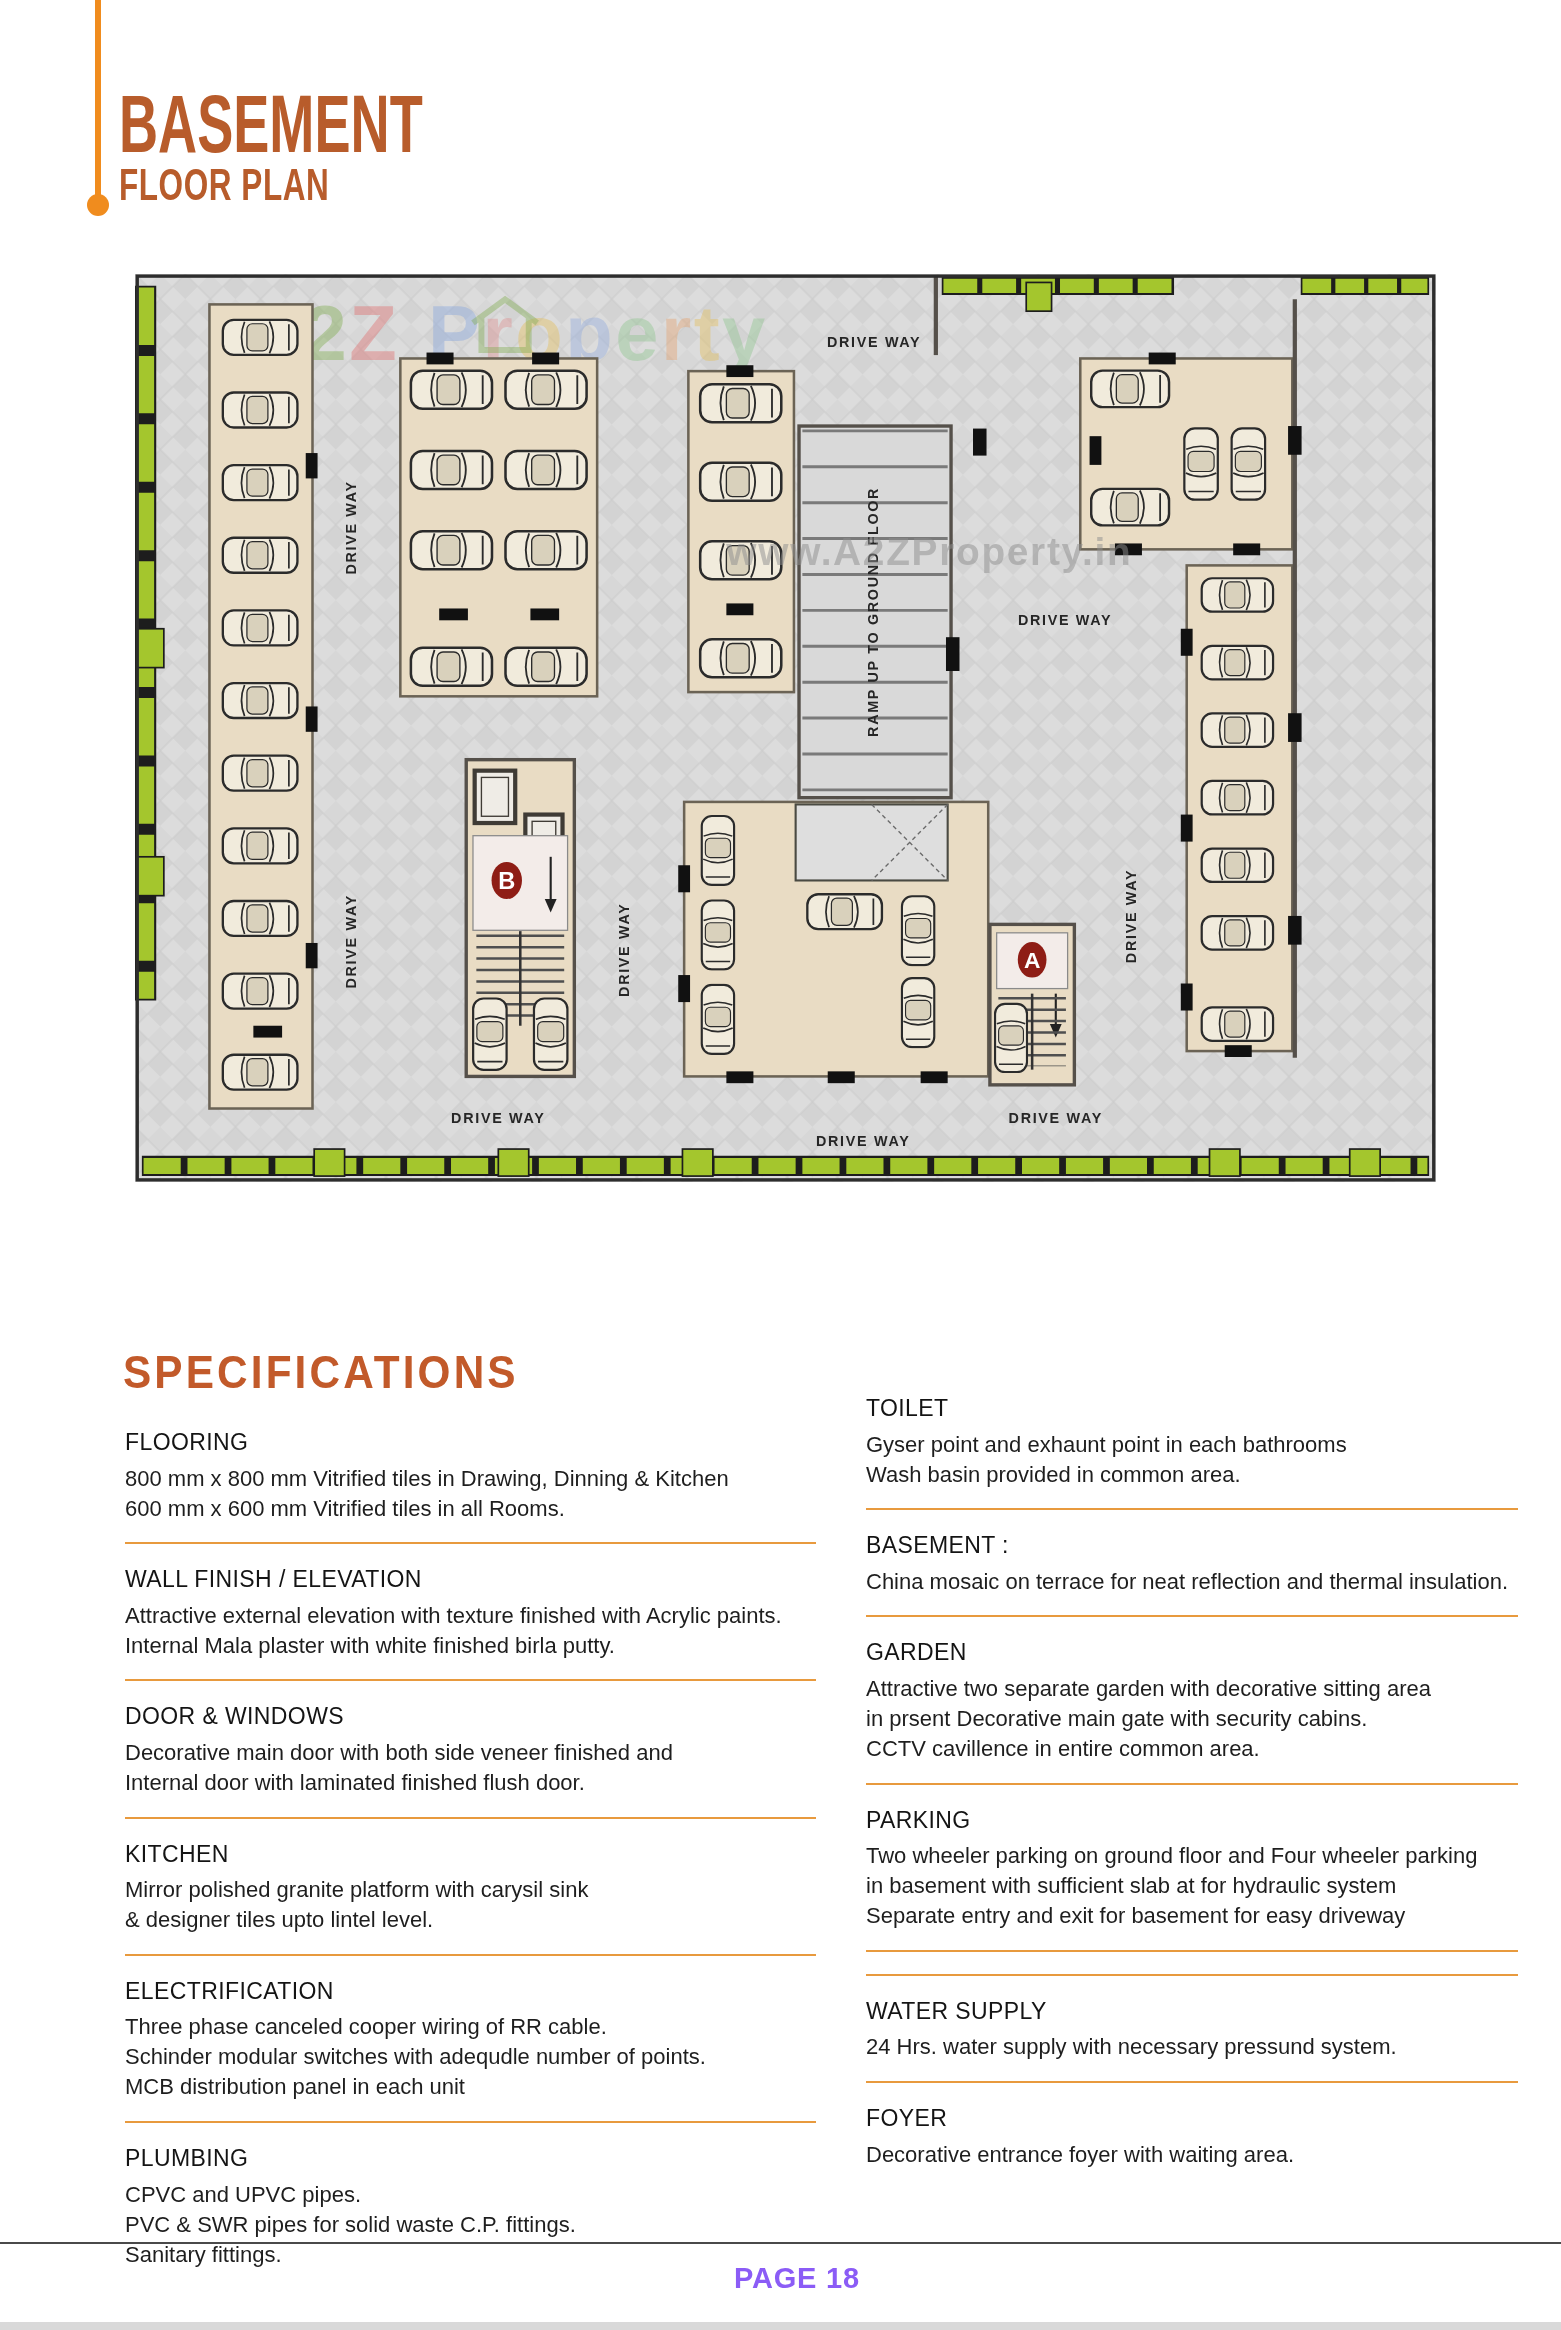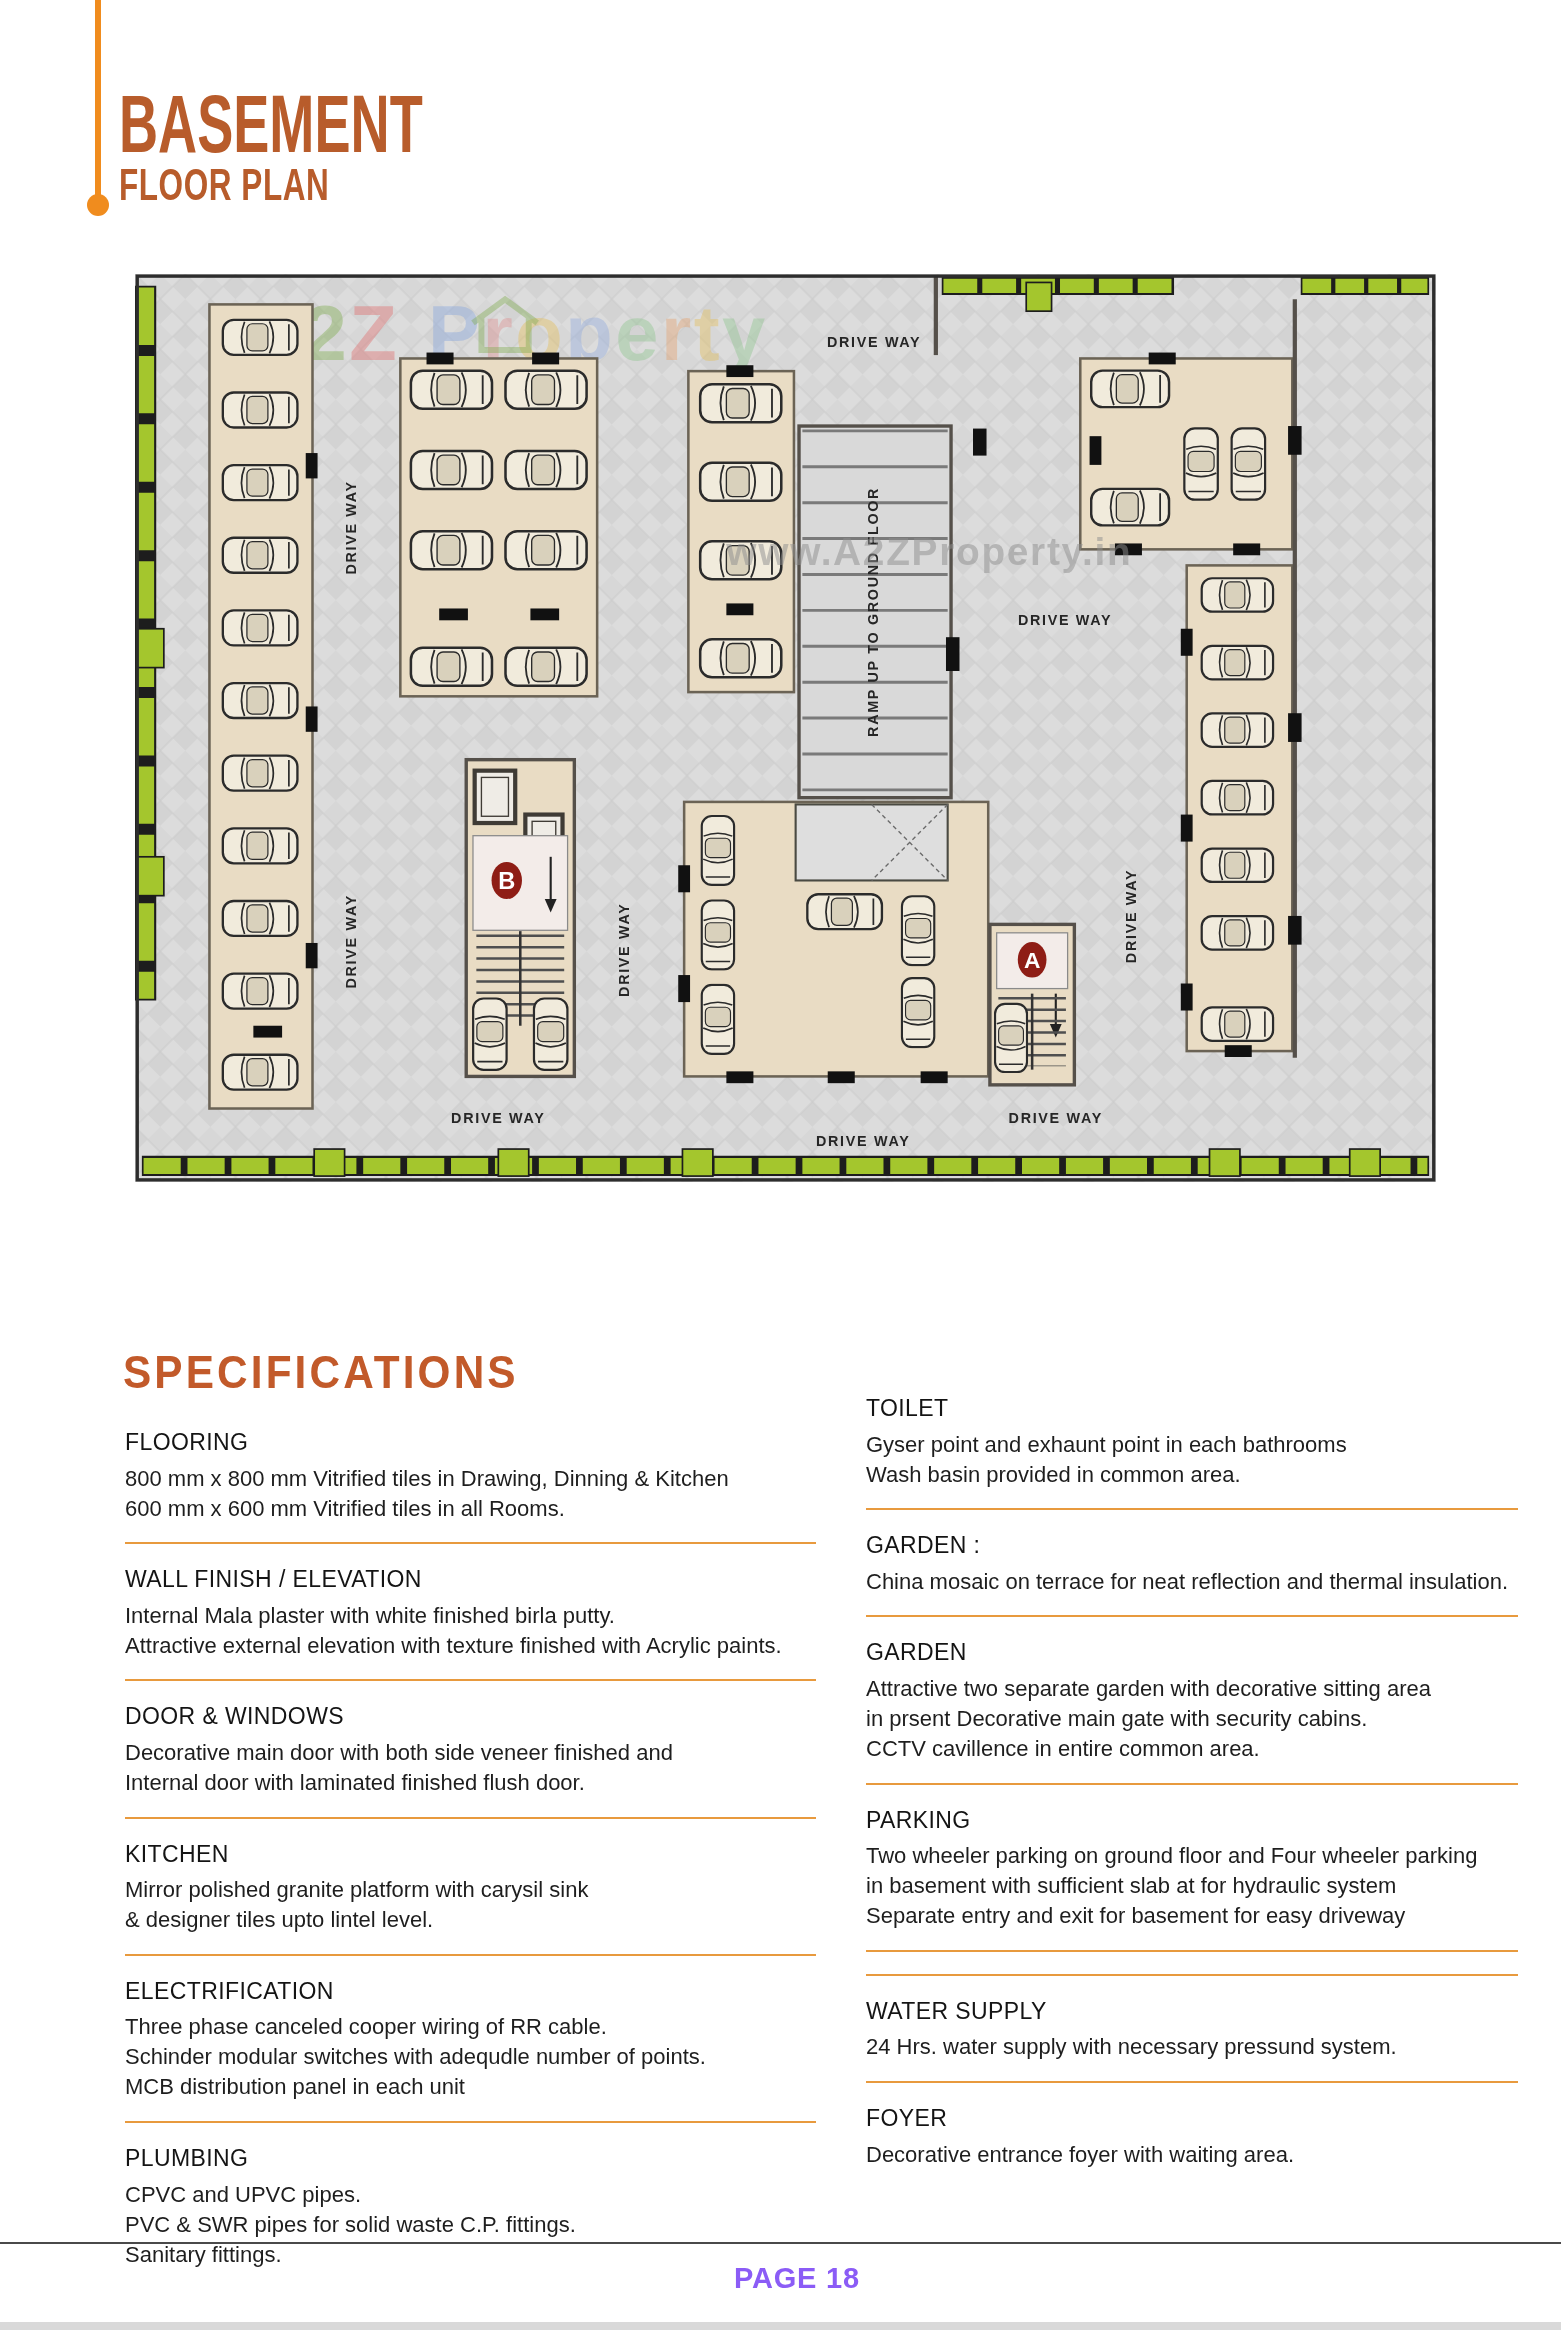--- a/index.html
+++ b/index.html
@@ -266,22 +266,22 @@
 
   <div class="col col-left">
     <div>
       <p class="spec-head">FLOORING</p>
       <p class="spec-line">800 mm x 800 mm Vitrified tiles in Drawing, Dinning &amp; Kitchen</p>
       <p class="spec-line">600 mm x 600 mm Vitrified tiles in all Rooms.</p>
     </div>
     <hr class="divider">
     <div>
       <p class="spec-head">WALL FINISH / ELEVATION</p>
+      <p class="spec-line">Attractive external elevation with texture finished with Acrylic paints.</p>
       <p class="spec-line">Internal Mala plaster with white finished birla putty.</p>
-      <p class="spec-line">Attractive external elevation with texture finished with Acrylic paints.</p>
     </div>
     <hr class="divider">
     <div>
       <p class="spec-head">DOOR &amp; WINDOWS</p>
       <p class="spec-line">Decorative main door with both side veneer finished and</p>
       <p class="spec-line">Internal door with laminated finished flush door.</p>
     </div>
     <hr class="divider">
     <div>
       <p class="spec-head">KITCHEN</p>
@@ -305,21 +305,21 @@
   </div>
 
   <div class="col col-right">
     <div>
       <p class="spec-head">TOILET</p>
       <p class="spec-line">Gyser point and exhaunt point in each bathrooms</p>
       <p class="spec-line">Wash basin provided in common area.</p>
     </div>
     <hr class="divider">
     <div>
-      <p class="spec-head">GARDEN :</p>
+      <p class="spec-head">BASEMENT :</p>
       <p class="spec-line">China mosaic on terrace for neat reflection and thermal insulation.</p>
     </div>
     <hr class="divider">
     <div>
       <p class="spec-head">GARDEN</p>
       <p class="spec-line">Attractive two separate garden with decorative sitting area</p>
       <p class="spec-line">in prsent Decorative main gate with security cabins.</p>
       <p class="spec-line">CCTV cavillence in entire common area.</p>
     </div>
     <hr class="divider">

